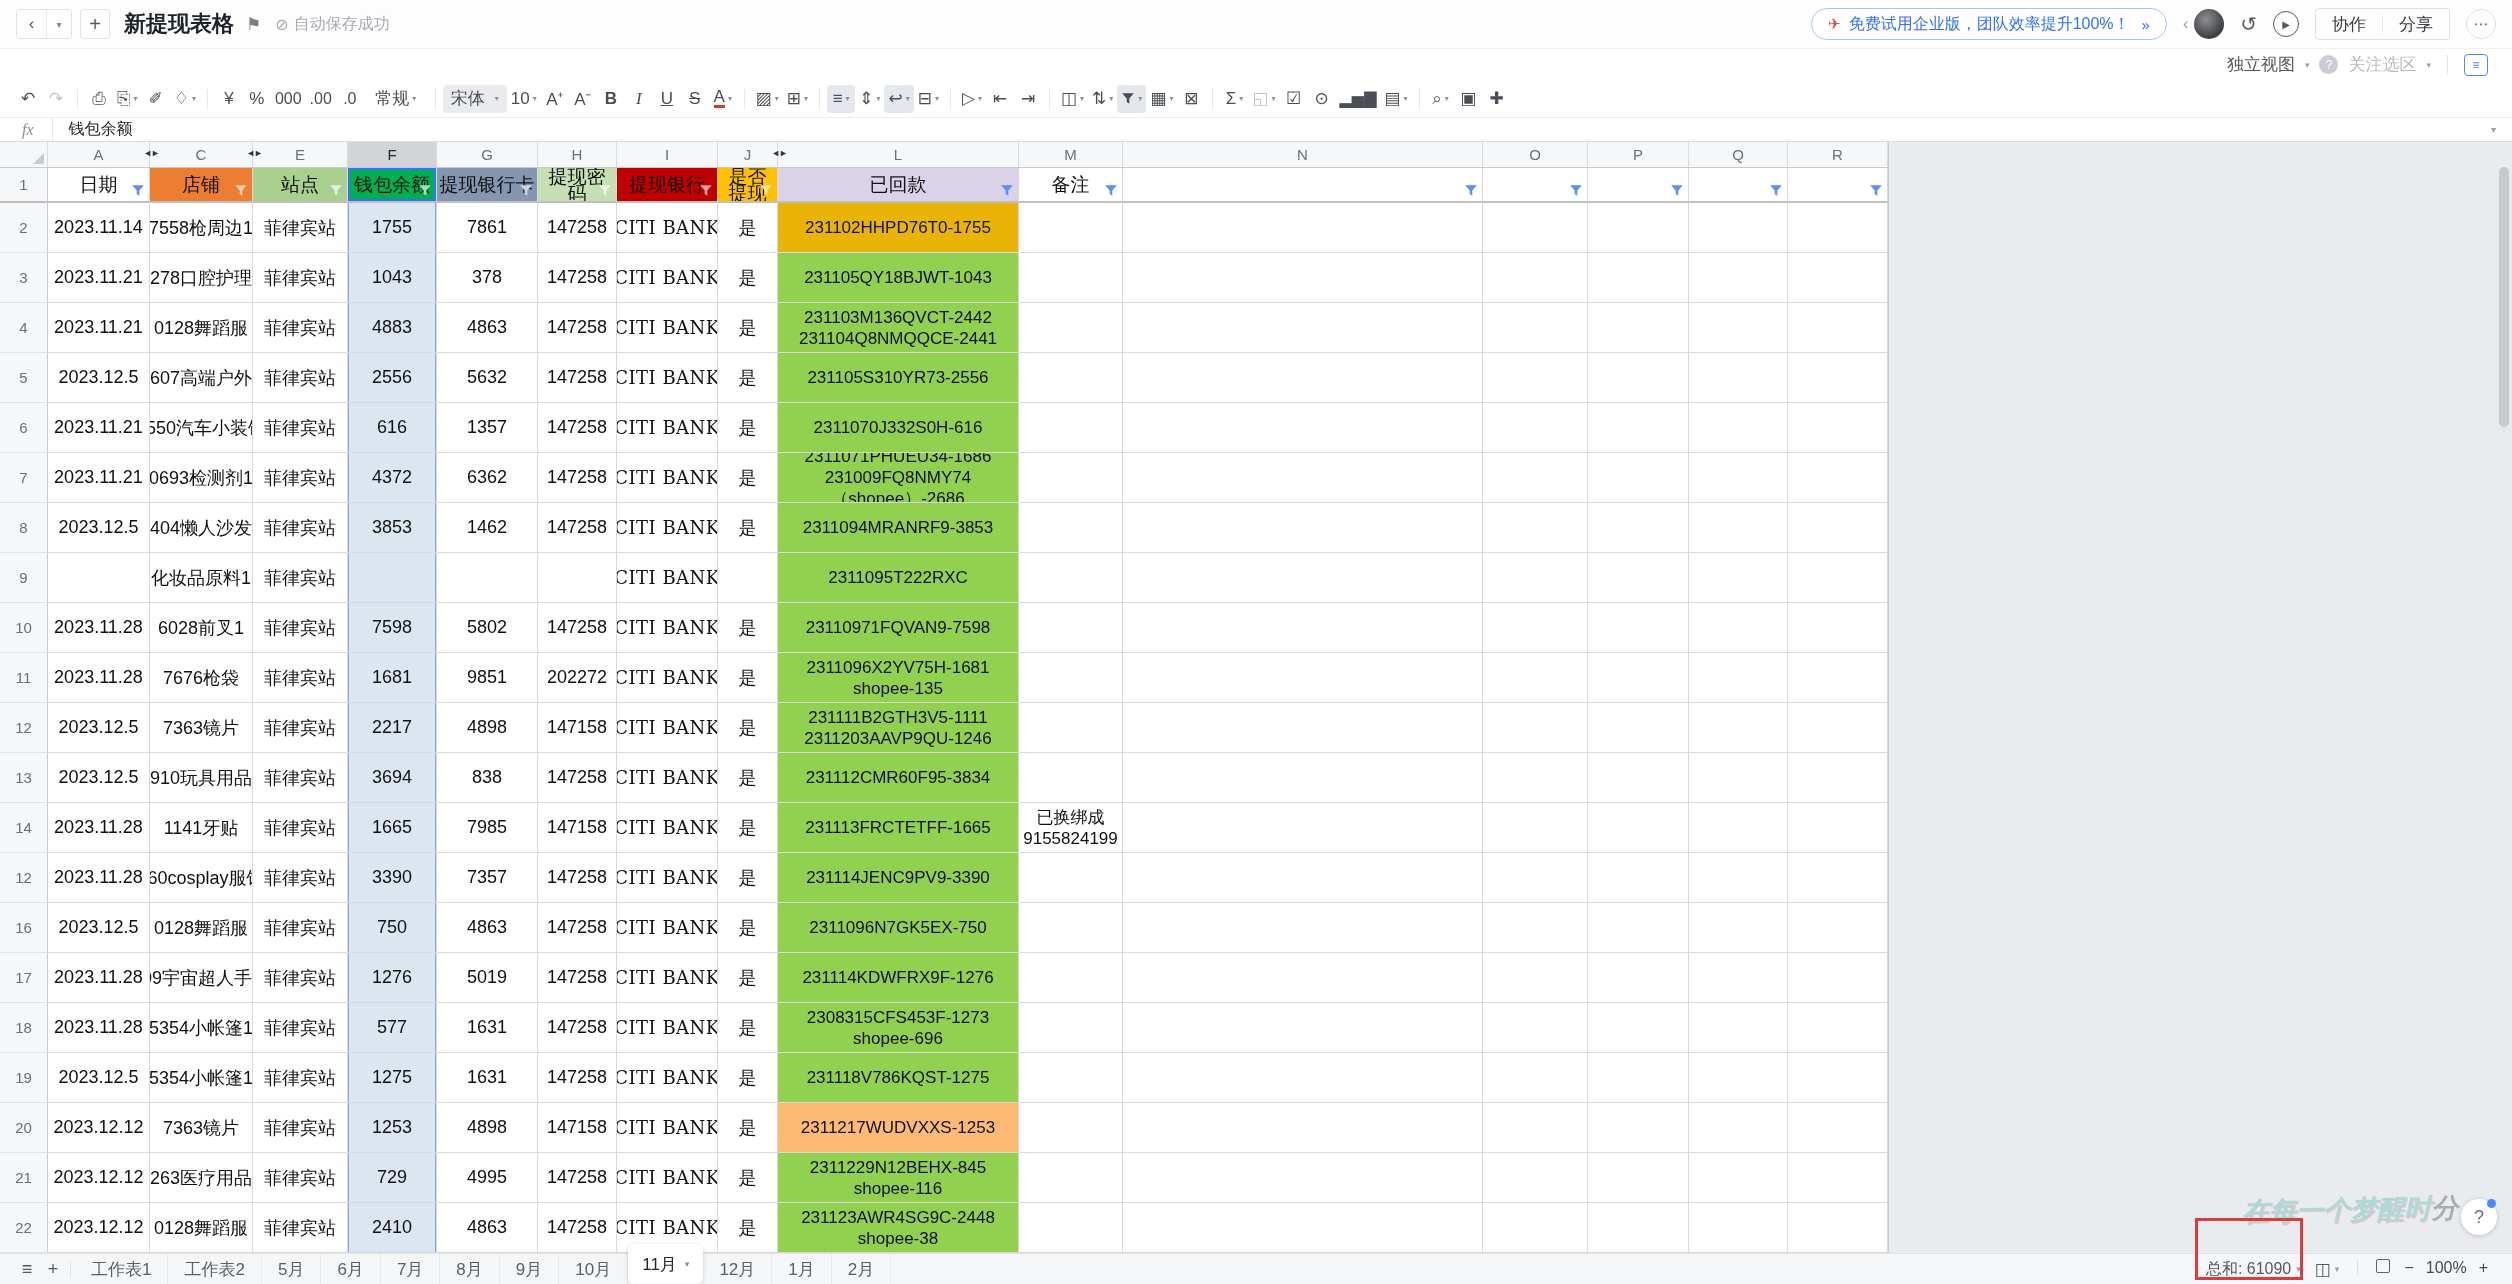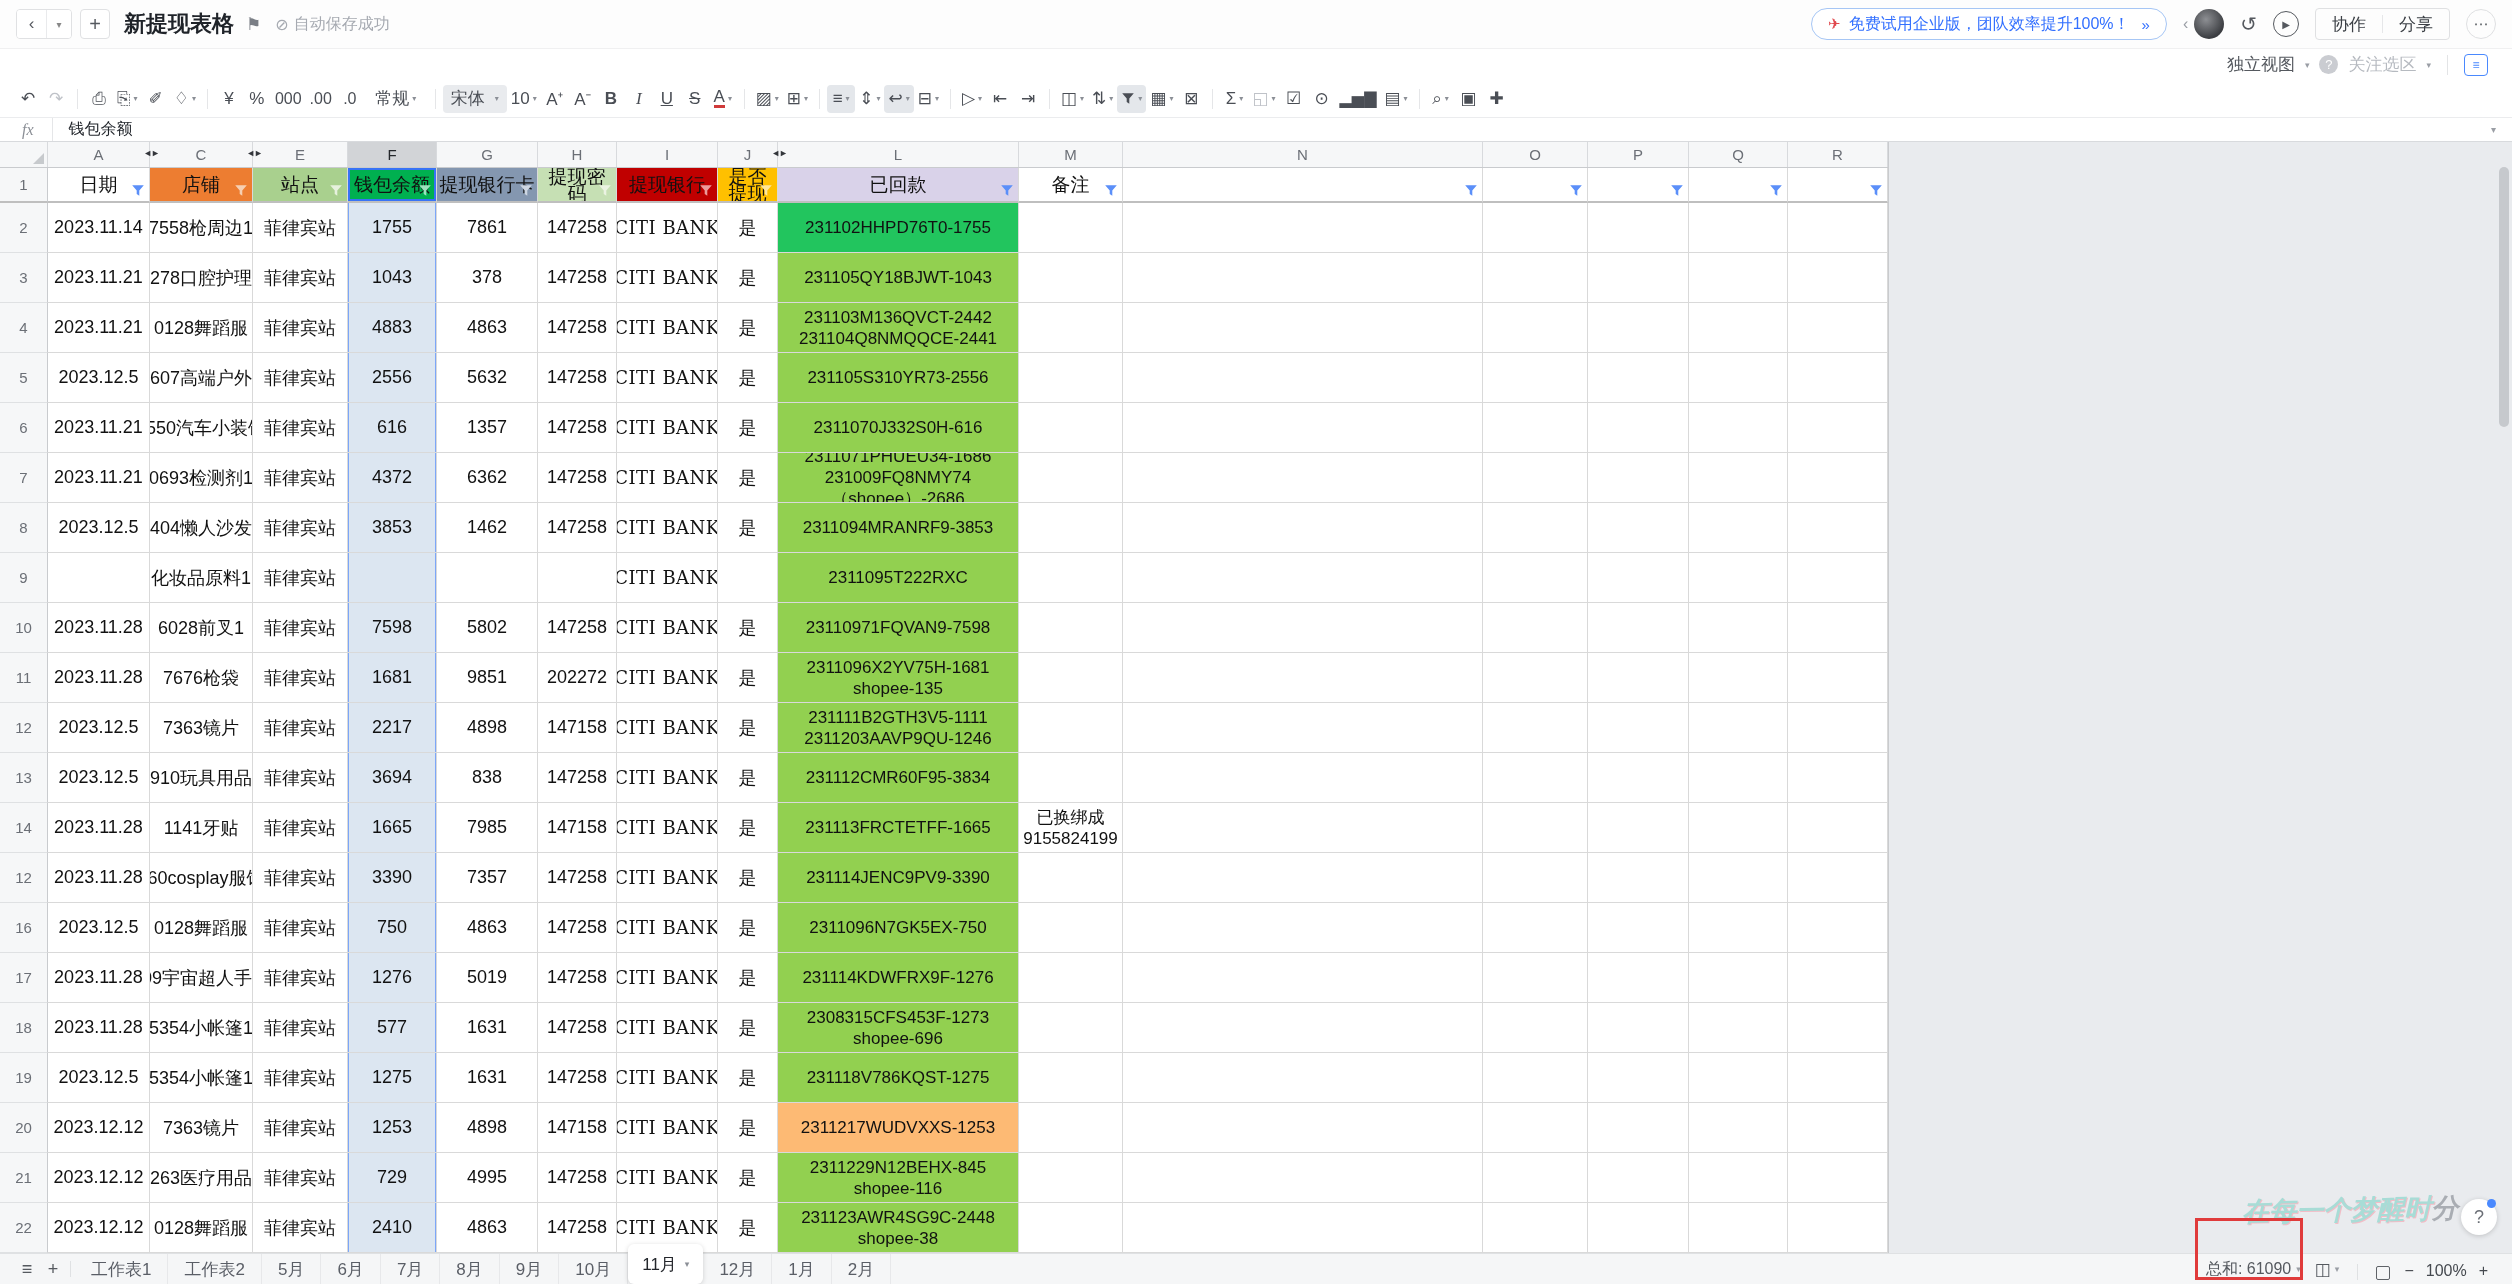--- a/index.html
+++ b/index.html
@@ -113,21 +113,21 @@
     border-top:1px solid #dfe1e3; display:flex; align-items:center; padding:0 14px; }
   .sb-ico { color:#55595f; font-size:18px; min-width:26px; text-align:center; }
   .sb-div { width:1px; height:16px; background:#dfe1e3; margin:0 4px; }
   .tabs { display:flex; align-items:center; height:100%; }
   .tab { font-size:17px; color:#5a5e66; padding:0 16px; height:100%; display:flex; align-items:center;
     border-right:1px solid #e7e8ea; cursor:pointer; white-space:nowrap; }
   .tab.active { background:#fff; border-radius:6px; border-right:none; height:40px; margin-top:-10px;
     box-shadow:0 1px 5px rgba(0,0,0,.16); color:#23262b; font-weight:500; gap:8px; padding:0 14px;
     position:relative; z-index:5; }
   .tab.active .tab-caret { font-size:9px; color:#8b8f96; }
-  .status-right { margin-left:auto; display:flex; align-items:flex-end; gap:14px; padding-right:10px; }
+  .status-right { margin-left:auto; display:flex; align-items:flex-start; gap:14px; padding-right:10px; }
   .sum-label { font-size:16px; color:#55595f; display:flex; align-items:center; gap:5px; }
   .view-ico { font-size:17px; color:#55595f; display:flex; align-items:center; gap:4px; }
   .fullscreen-box { width:14px; height:14px; border:1.6px solid #5f6368; border-radius:2px; display:inline-block; }
   .zoom-ctl { display:flex; align-items:center; gap:12px; font-size:16px; color:#45494f; }
 
   
   .annotation-box { position:absolute; left:2195px; top:1218px; width:108px; height:62px;
     border:3px solid #e03b3b; z-index:50; pointer-events:none; }
   .watermark { position:absolute; left:2185px; top:1192px; width:330px; text-align:center; z-index:40;
     font-family:"DejaVu Serif",serif; font-style:italic; font-weight:bold; font-size:27px;
@@ -478,21 +478,21 @@
       <div class="g-row data-row">
         <div class="gutter" style="height: 50px;">2</div>
         <div class="cell" style="width: 102px; flex: 0 0 102px;">2023.11.14</div>
         <div class="cell" style="width: 103px; flex: 0 0 103px;">7558枪周边1</div>
         <div class="cell" style="width: 95px; flex: 0 0 95px;">菲律宾站</div>
         <div class="cell selcol" style="width: 89px; flex: 0 0 89px; background: rgb(220, 230, 241);">1755</div>
         <div class="cell" style="width: 101px; flex: 0 0 101px;">7861</div>
         <div class="cell" style="width: 79px; flex: 0 0 79px;">147258</div>
         <div class="cell serif" style="width: 101px; flex: 0 0 101px;">CITI BANK</div>
         <div class="cell" style="width: 60px; flex: 0 0 60px;">是</div>
-        <div class="cell small" style="width: 241px; flex: 0 0 241px; background: #22c55e;">
+        <div class="cell small" style="width: 241px; flex: 0 0 241px; background: #eab308;">
           <span>231102HHPD76T0-1755</span>
         </div>
         <div class="cell small" style="width: 104px; flex: 0 0 104px;">
           <span></span>
         </div>
         <div class="cell" style="width: 360px; flex: 0 0 360px;"></div>
         <div class="cell" style="width: 105px; flex: 0 0 105px;"></div>
         <div class="cell" style="width: 101px; flex: 0 0 101px;"></div>
         <div class="cell" style="width: 99px; flex: 0 0 99px;"></div>
         <div class="cell" style="width: 100px; flex: 0 0 100px;"></div>

